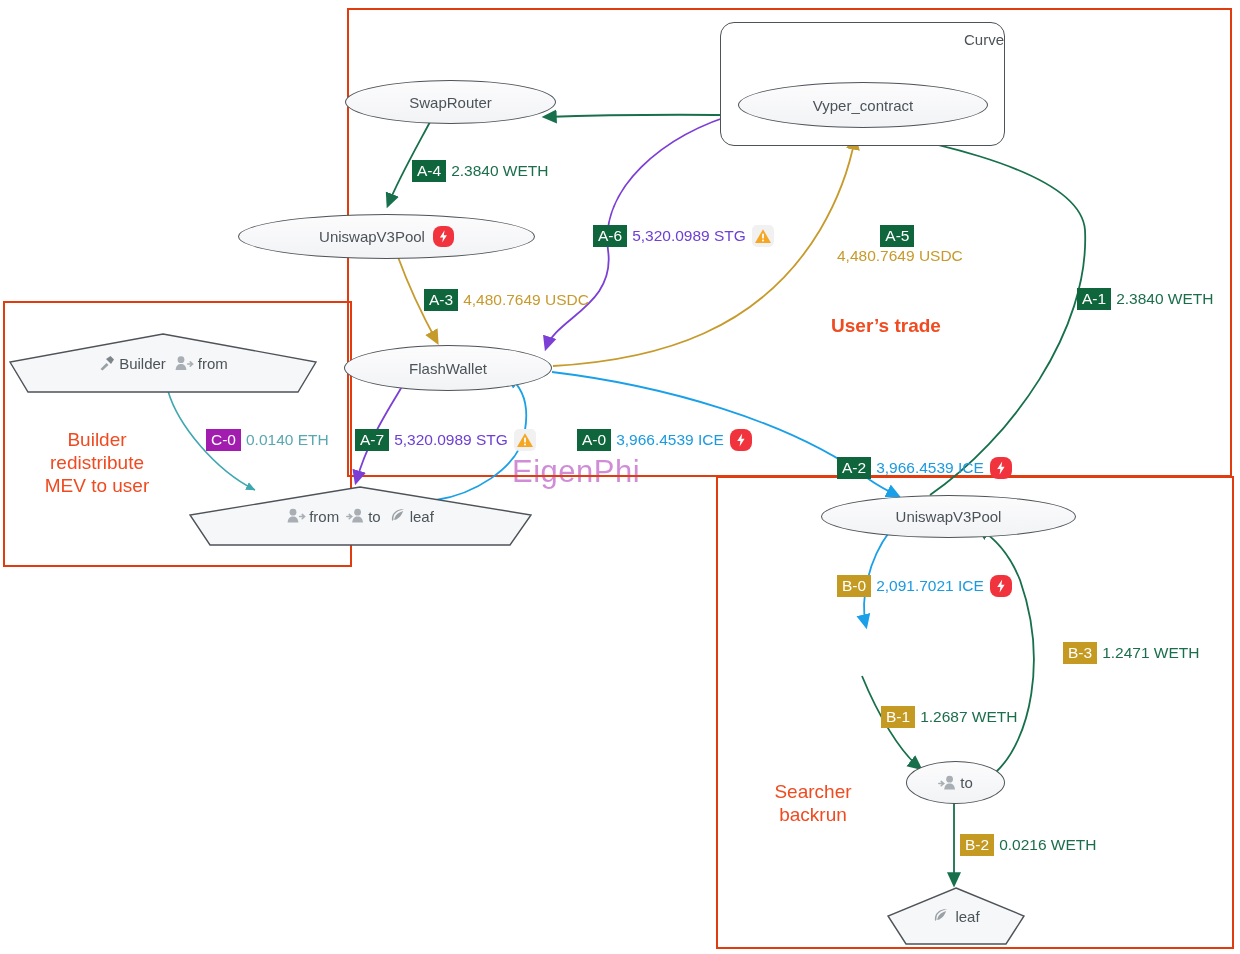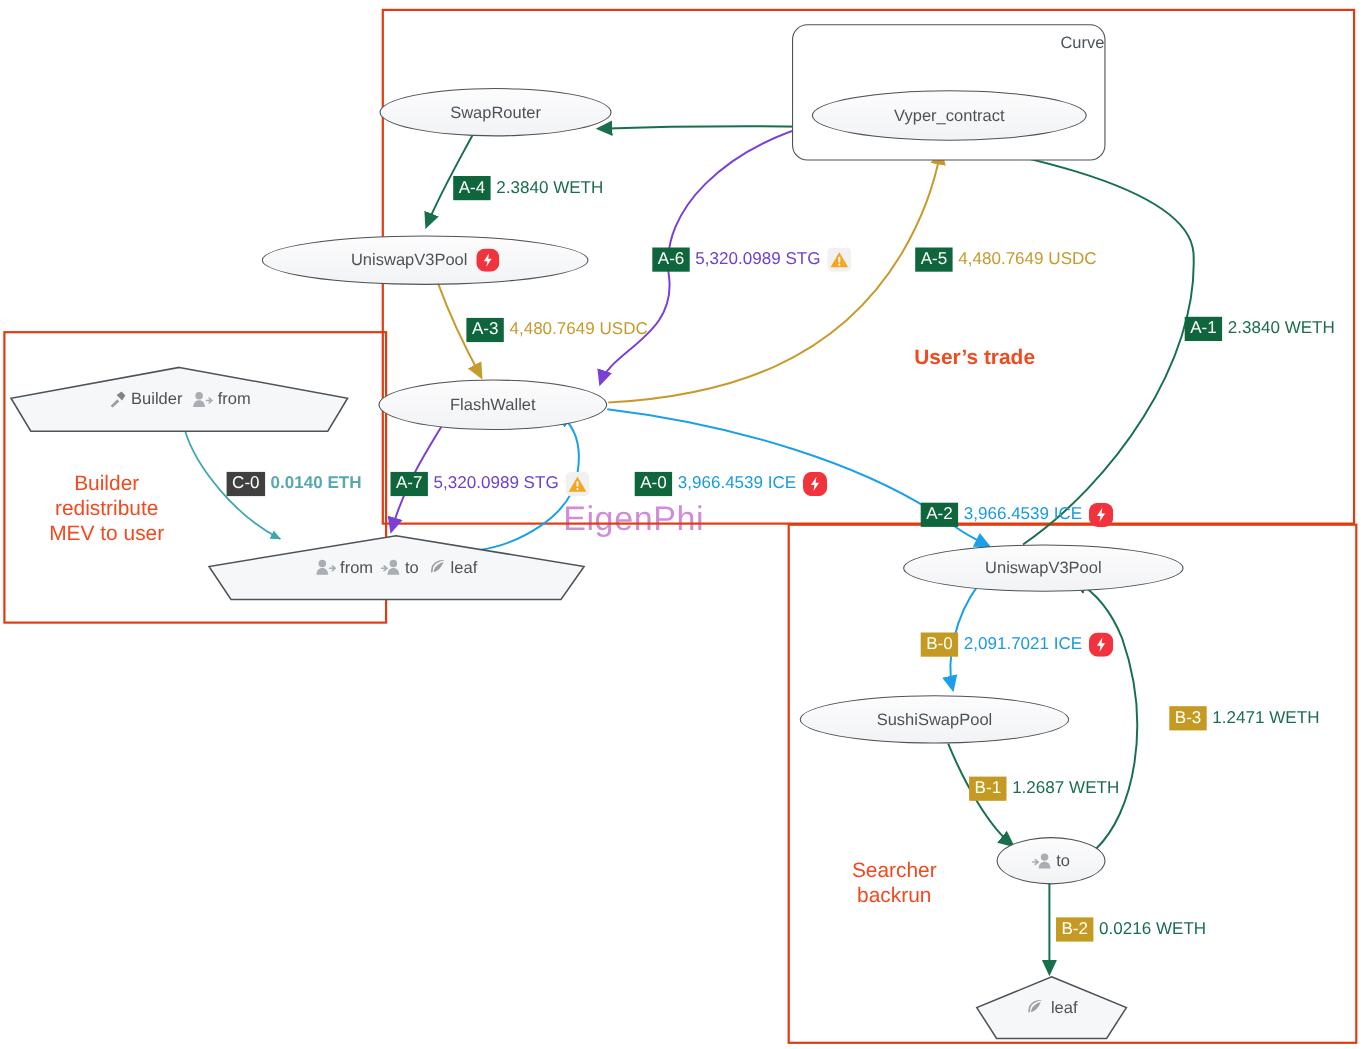--- a/index.html
+++ b/index.html
@@ -23,27 +23,27 @@
   .pent .lbl{position:absolute;left:0;right:0;top:50%;transform:translateY(-50%);
              text-align:center;color:#4c5358;font-size:15px;white-space:nowrap;
              display:flex;align-items:center;justify-content:center;gap:4px;}
 
   
   .elabel{position:absolute;display:flex;align-items:center;gap:0;font-size:15.5px;white-space:nowrap;}
   .tag{display:inline-block;padding:2px 5px 3px 5px;color:#ffffff;font-size:15.5px;line-height:17px;
        font-family:"Liberation Sans",sans-serif;}
   .tag.a{background:#10663c;}
   .tag.b{background:#c49a23;}
-  .tag.c{background:#404040;}
+  .tag.c{background:#a21caf;}
   .amt{padding-left:5px;}
   .amt.green{color:#1b6e4b;}
   .amt.gold{color:#c79a2c;}
   .amt.purple{color:#6d3fd4;}
   .amt.blue{color:#1a9ae0;}
-  .amt.teal{color:#58a8b0;font-weight:bold;}
+  .amt.teal{color:#58a8b0;}
 
   
   .ic{display:inline-block;vertical-align:middle;}
   .ic svg{display:block;}
   .badge-ic{display:inline-flex;align-items:center;justify-content:center;margin-left:6px;}
 
   
   #wm{position:absolute;left:512px;top:432px;width:300px;height:80px;pointer-events:none;
       display:flex;align-items:center;gap:8px;opacity:.5;}
   #wm .wtxt{font-size:31px;color:#a21caf;font-family:"Liberation Sans",sans-serif;letter-spacing:.5px;}
@@ -190,23 +190,20 @@
           </svg>
       </span>
       <span>leaf</span>
     </div>
   </div>
 
   <div class="node ellipse" style="left:821px;top:495px;width:253px;height:41px;">
     <span>UniswapV3Pool</span>
   </div>
 
-  <div class="node ellipse" style="left:727px;top:632px;width:243px;height:42px;">
-    <span>SushiSwapPool</span>
-  </div>
 
   <div class="node ellipse" style="left:906px;top:761px;width:97px;height:41px;gap:3px;">
     <span class="ic">
       <svg width="19" height="16" viewBox="0 0 19 16">
           <path d="M0.8 8.6 L5.6 8.6 M3.2 6.4 L5.8 8.6 L3.2 10.8" stroke="#a8aeb3" stroke-width="1.5" fill="none" stroke-linecap="round"></path>
           <circle cx="11.6" cy="4.2" r="3.4" fill="#a8aeb3"></circle>
           <path d="M6.2 14.6 C6.4 10.2 8.8 8.4 11.6 8.4 C14.4 8.4 16.8 10.2 17 14.6 Z" fill="#a8aeb3"></path>
         </svg>
     </span>
     <span>to</span>
@@ -237,21 +234,21 @@
     <span class="badge-ic">
       <svg width="22" height="22" viewBox="0 0 22 22">
           <rect x="0" y="0" width="22" height="22" rx="5" fill="#f1f1f1"></rect>
           <path d="M11 4.2 L19 18 L3 18 Z" fill="#f5a623"></path>
           <rect x="10.1" y="8.4" width="1.8" height="5.2" rx=".9" fill="#fff"></rect>
           <circle cx="11" cy="15.6" r="1" fill="#fff"></circle>
         </svg>
     </span>
   </div>
 
-  <div class="elabel" style="left:832px;top:225px;">
+  <div class="elabel" style="left:832px;top:225px;flex-direction:column;">
     <span class="tag a">A-5</span>
     <span class="amt gold"><span>4,480.7649</span> <span>USDC</span></span>
   </div>
 
   <div class="elabel" style="left:1077px;top:288px;">
     <span class="tag a">A-1</span>
     <span class="amt green"><span>2.3840</span> <span>WETH</span></span>
   </div>
 
   <div class="elabel" style="left:424px;top:289px;">

